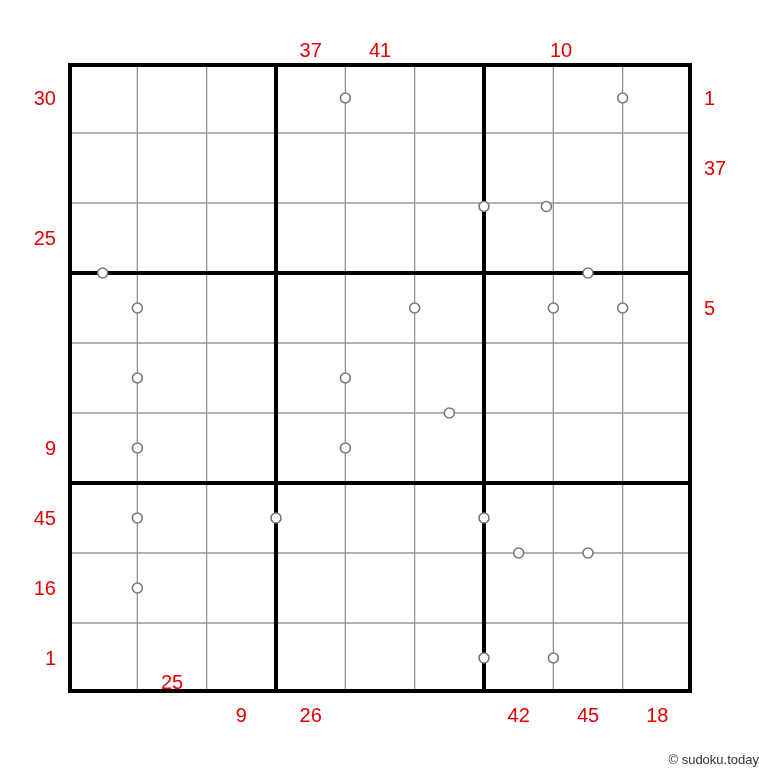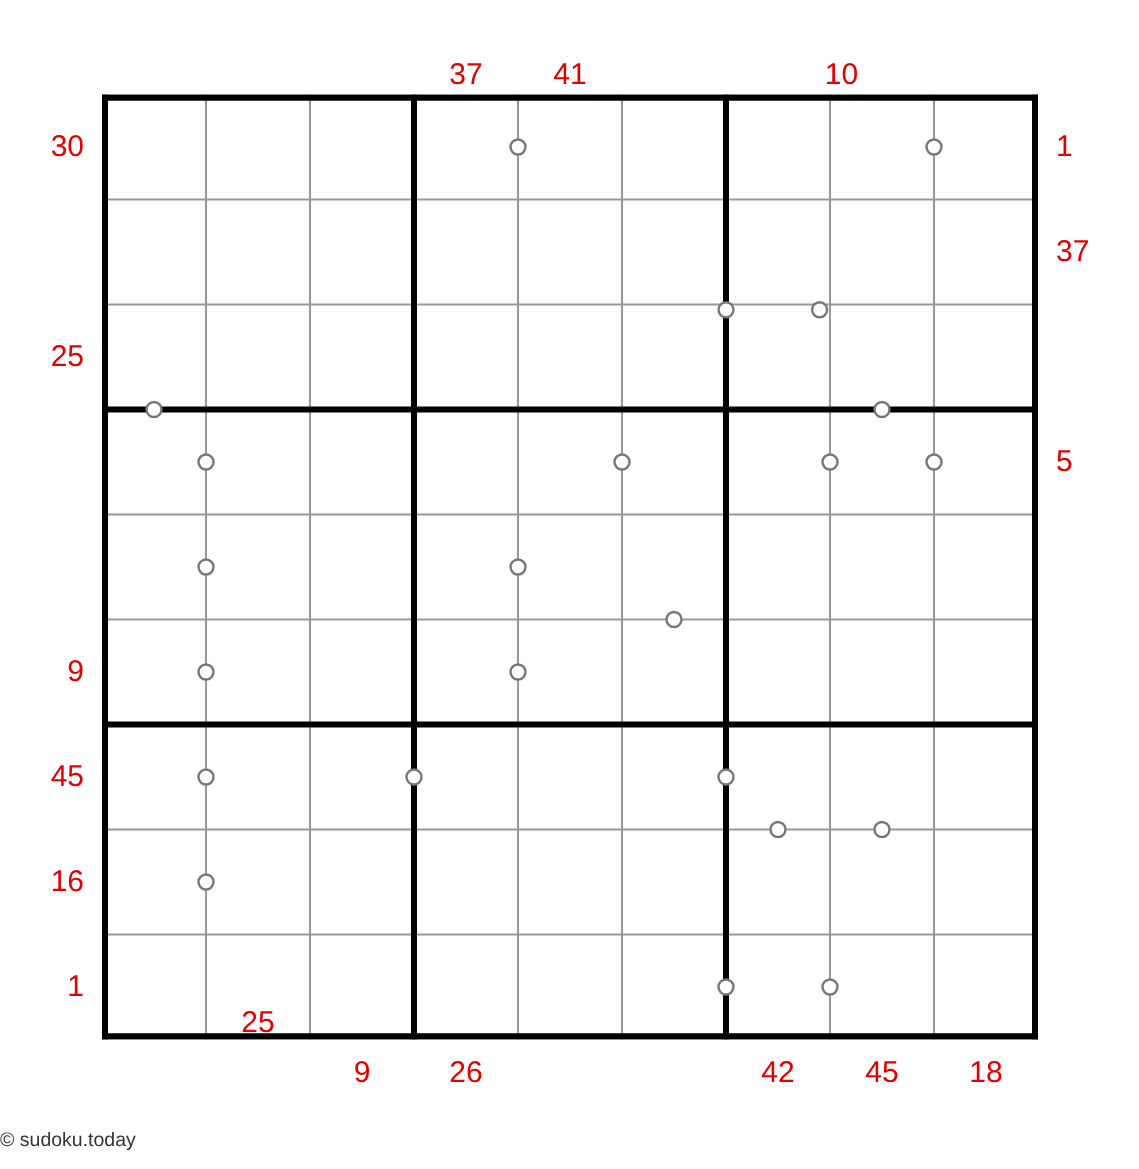--- a/index.html
+++ b/index.html
@@ -43,21 +43,21 @@
   }
   .clue.top    { transform: translate(-50%, 0); }
   .clue.bottom { transform: translate(-50%, 0); }
   .clue.left   { transform: translate(-100%, -50%); text-align: right; }
   .clue.right  { transform: translate(0, -50%); text-align: left; }
   #footer {
     position: absolute;
     left: 0;
     top: 752px;
     width: 759px;
-    text-align: left;
+    text-align: right;
     font-size: 13px;
     color: #333333;
     font-family: "Liberation Sans", sans-serif;
   }
 </style>
 </head>
 <body>
 
 <div id="board-wrap">
   <div class="grid-area">

